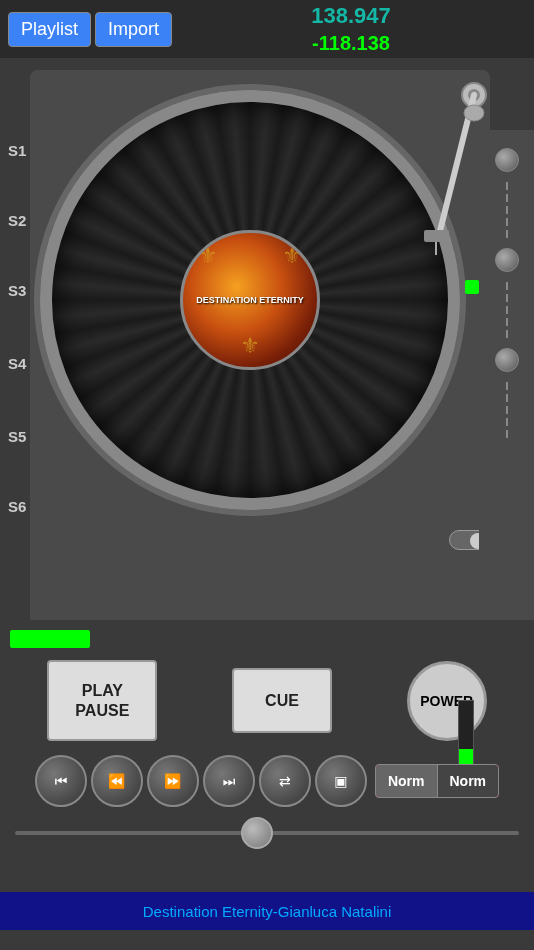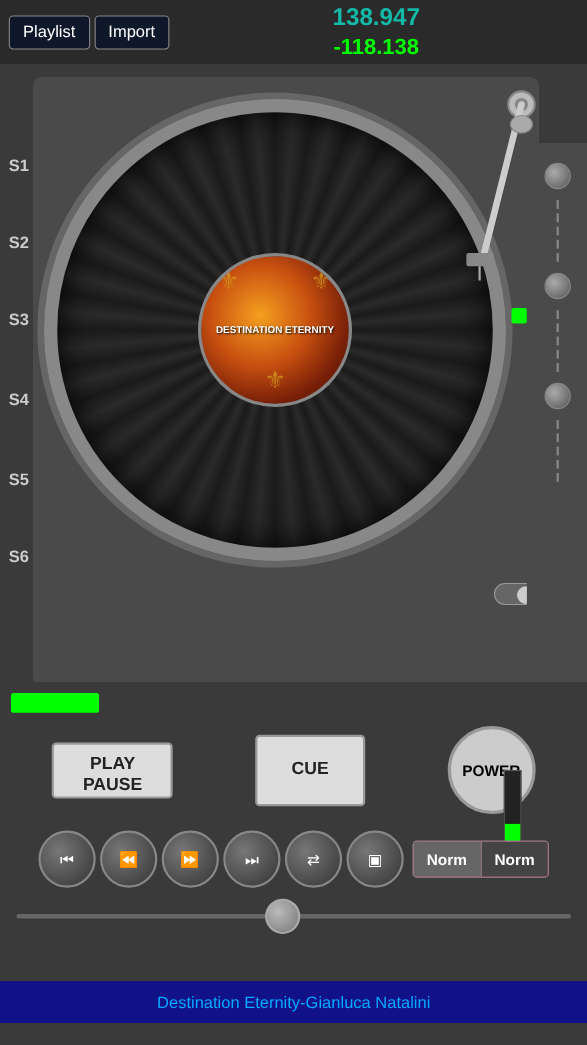--- a/index.html
+++ b/index.html
@@ -14,26 +14,26 @@
 
     
     #header {
       display: flex;
       align-items: center;
       padding: 6px 8px;
       background: #2a2a2a;
       height: 58px;
     }
     .header-btn {
-      background: #0f172a;
+      background: #3b82f6;
       color: #fff;
       border: 1px solid #888;
       border-radius: 4px;
       padding: 6px 12px;
-      font-size: 15px;
+      font-size: 18px;
       cursor: pointer;
       margin-right: 4px;
     }
     #bpm-display {
       flex: 1;
       text-align: center;
       line-height: 1.3;
     }
     #bpm-top {
       color: #14b8a6;
@@ -290,21 +290,21 @@
       border-radius: 4px;
       font-size: 16px;
       font-weight: bold;
       cursor: pointer;
       text-align: center;
       line-height: 1.2;
     }
 
     #play-pause-btn {
       width: 110px;
-      height: 51px;
+      height: 81px;
       padding: 8px;
     }
 
     #cue-btn {
       width: 100px;
       height: 65px;
       padding: 8px;
     }
 
     #power-btn {

